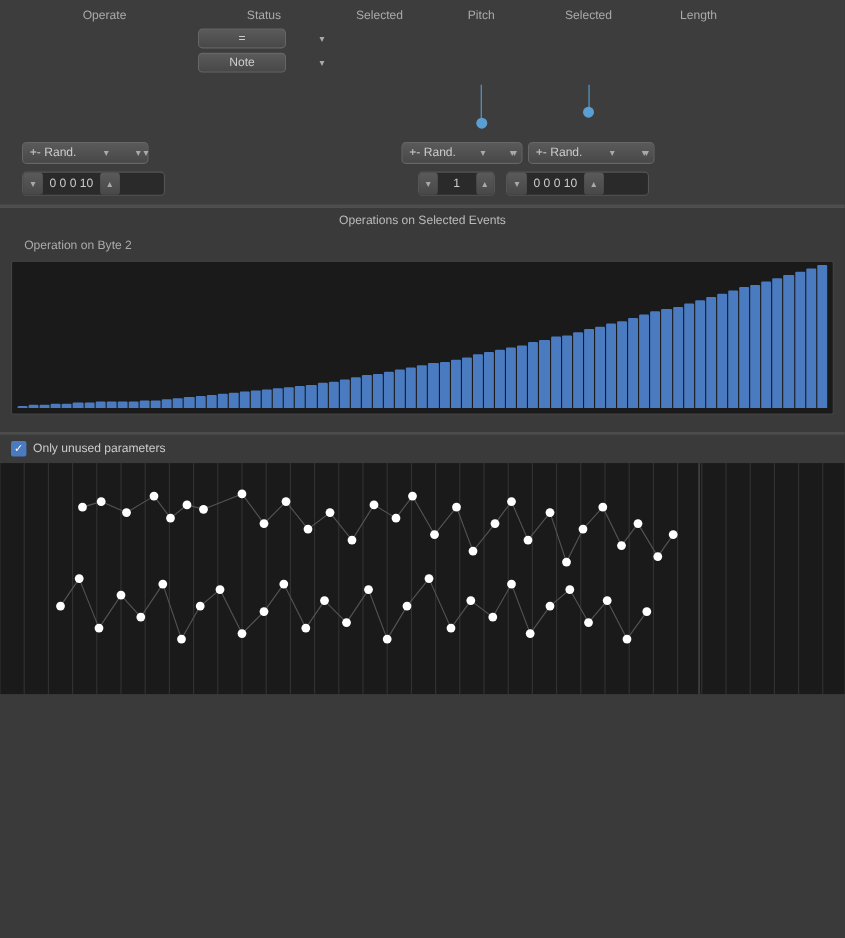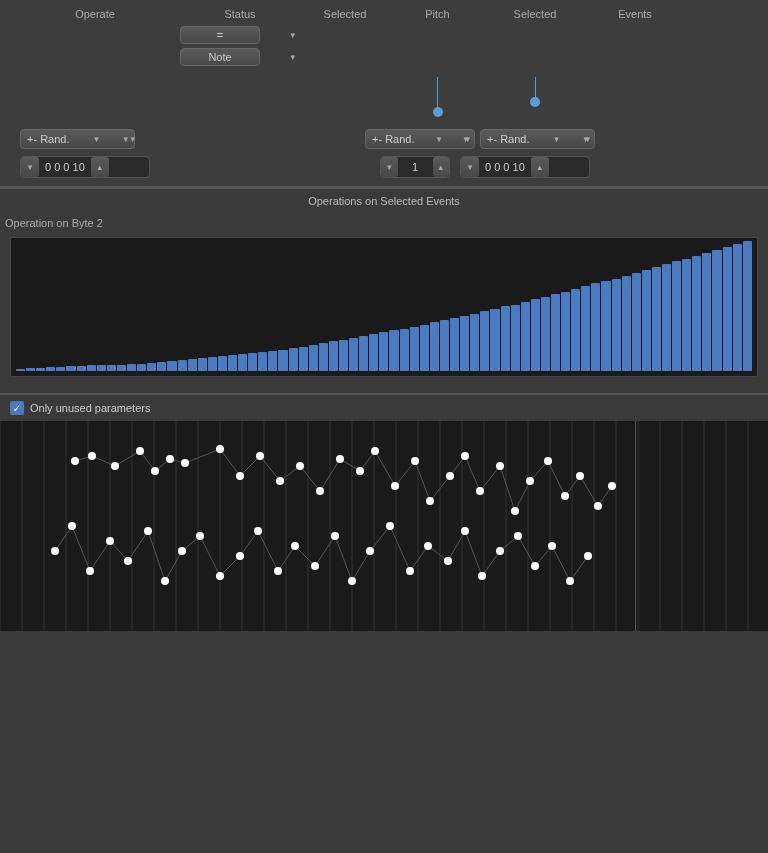--- a/index.html
+++ b/index.html
@@ -126,21 +126,21 @@
       color: #bbb;
       font-size: 11px;
       padding: 6px;
       background: #3a3a3a;
       border-top: 1px solid #555;
     }
 
     .operation-label {
       color: #aaa;
       font-size: 11px;
-      padding: 4px 5px;
+      padding: 4px 22px;
     }
 
     
     .bar-chart-container {
       margin: 4px 10px 8px 10px;
       background: #1a1a1a;
       border: 1px solid #444;
       border-radius: 2px;
       height: 140px;
       padding: 5px;
@@ -245,21 +245,21 @@
 <body>
 
 <div class="filter-section">
 
   <div class="filter-headers">
     <div class="filter-header-col col-position">Operate</div>
     <div class="filter-header-col col-status">Status</div>
     <div class="filter-header-col col-channel">Selected</div>
     <div class="filter-header-col col-pitch">Pitch</div>
     <div class="filter-header-col col-velocity">Selected</div>
-    <div class="filter-header-col col-length">Events</div>
+    <div class="filter-header-col col-length">Length</div>
   </div>
 
   <div style="display:flex; align-items:center; padding:0 10px 4px 10px;">
     <div style="width:170px;"></div>
     <div style="display:flex; flex-direction:column; gap:4px; width:120px;">
       <div class="dropdown-wrapper">
         <select class="dropdown-select">
           <option>=</option>
         </select>
       </div>

